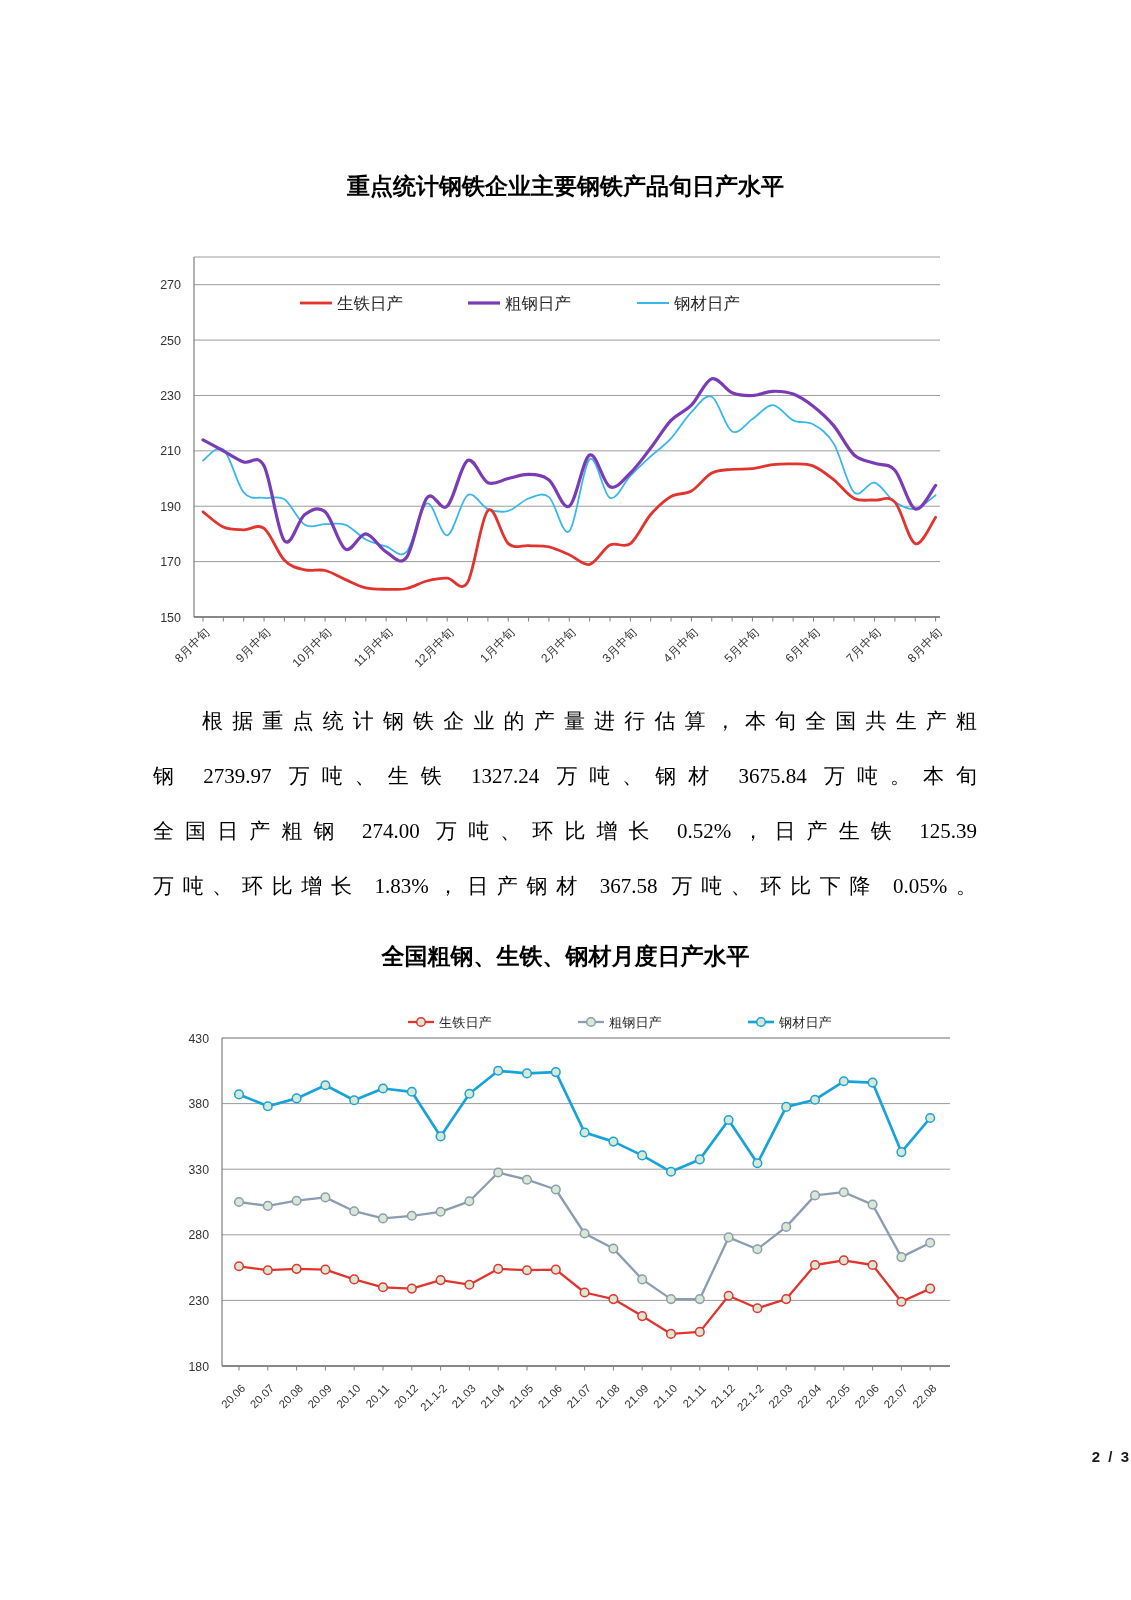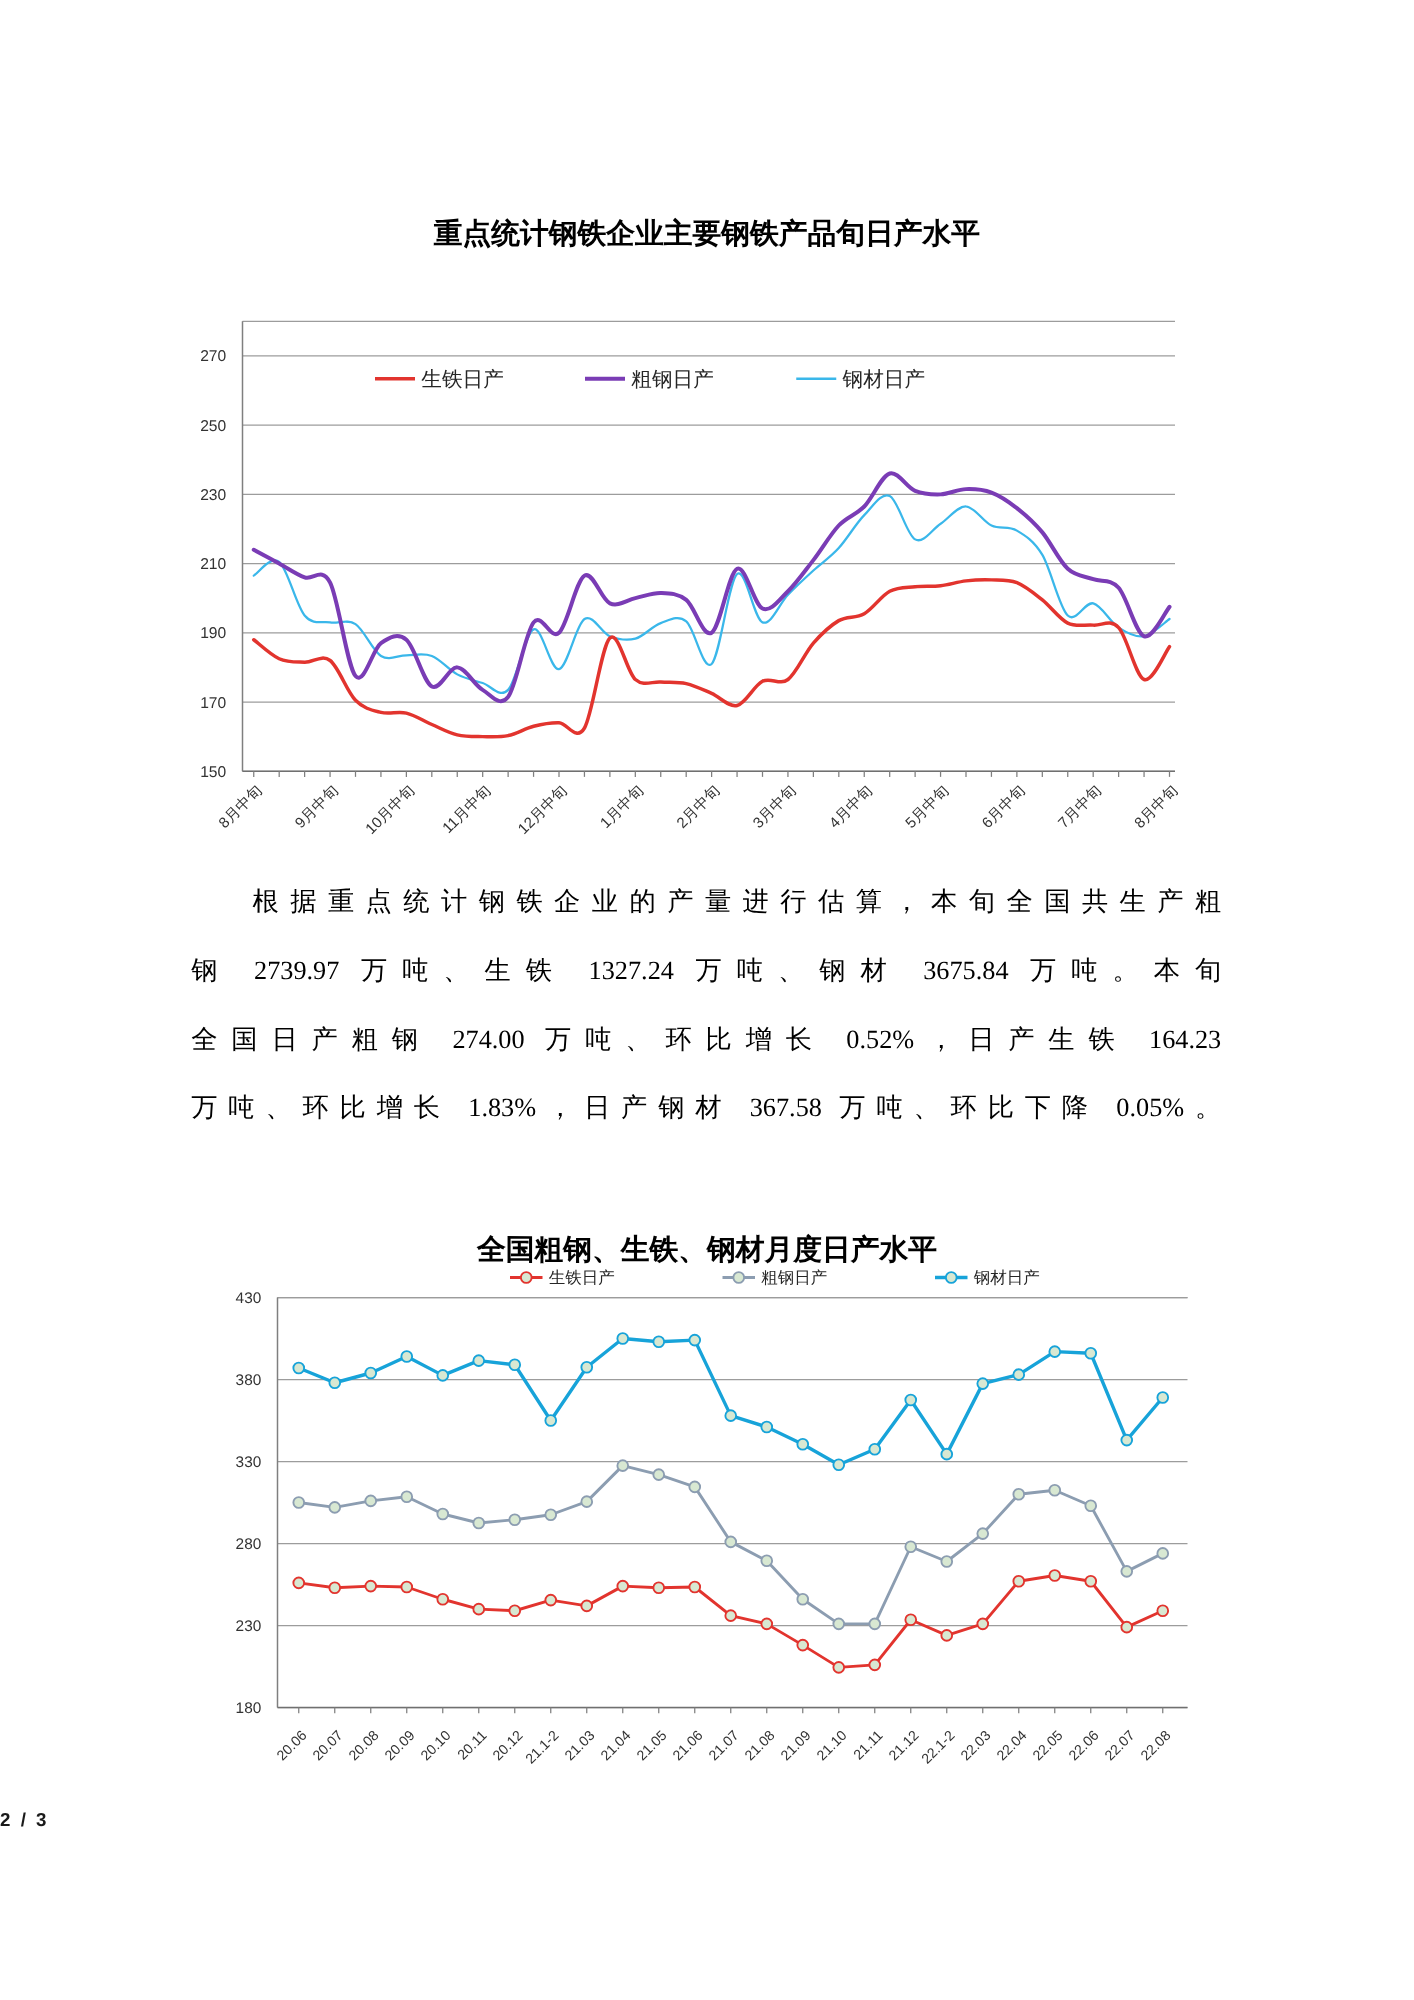--- a/index.html
+++ b/index.html
@@ -1,29 +1,29 @@
 <!DOCTYPE html>
 <html><head>
 <meta charset="utf-8">
 <style>
   html,body{margin:0;padding:0;background:#ffffff;}
   .page{position:relative;width:1131px;height:1600px;background:#fff;overflow:hidden;
         font-family:"Liberation Sans", sans-serif;}
   .chart-title{position:absolute;left:0;width:100%;text-align:center;
         font-size:23px;font-weight:bold;color:#000;font-family:"Liberation Sans", sans-serif;}
   .t1{top:171px;}
-  .t2{top:941px;margin-top:43px;}
+  .t2{top:941px;}
   .para{position:absolute;left:153px;top:694px;width:824px;color:#000;
         font-family:"Liberation Serif", serif;font-size:21px;}
   .pline{height:55px;line-height:55px;text-align:justify;text-align-last:justify;white-space:nowrap;}
   .indent{padding-left:49px;}
   .chart-svg{position:absolute;left:0;}
   #chart1{top:230px;width:1131px;height:450px;}
   #chart2{top:1000px;width:1131px;height:430px;}
-  .pagenum{position:absolute;top:1448px;left:0;width:100%;text-align:left;
+  .pagenum{position:absolute;top:1448px;left:0;width:100%;text-align:right;
         font-size:15px;font-weight:bold;color:#1a1a1a;letter-spacing:2px;}
 </style>
 </head>
 <body>
 
 <div class="page">
   <div class="chart-title t1">重点统计钢铁企业主要钢铁产品旬日产水平</div>
   <svg id="chart1" class="chart-svg" viewBox="0 230 1131 450">
       <g>
         <line x1="194" x2="940" y1="617" y2="617" stroke="#9c9c9c" stroke-width="1"></line>
@@ -109,21 +109,21 @@
         <line x1="468" x2="500" y1="303" y2="303" stroke="#7a3cb5" stroke-width="3.2"></line>
         <text x="505" y="308.94" font-size="16.5" fill="#262626">粗钢日产</text>
         <line x1="637" x2="669" y1="303" y2="303" stroke="#3ab7ea" stroke-width="2"></line>
         <text x="674" y="308.94" font-size="16.5" fill="#262626">钢材日产</text>
       </g>
     </svg>
 
   <div class="para">
     <div class="pline indent">根据重点统计钢铁企业的产量进行估算，本旬全国共生产粗</div>
     <div class="pline">钢 2739.97 万吨、生铁 1327.24 万吨、钢材 3675.84 万吨。本旬</div>
-    <div class="pline">全国日产粗钢 274.00 万吨、环比增长 0.52%，日产生铁 164.23</div>
+    <div class="pline">全国日产粗钢 274.00 万吨、环比增长 0.52%，日产生铁 125.39</div>
     <div class="pline">万吨、环比增长 1.83%，日产钢材 367.58 万吨、环比下降 0.05%。</div>
   </div>
 
   <div class="chart-title t2">全国粗钢、生铁、钢材月度日产水平</div>
   <svg id="chart2" class="chart-svg" viewBox="0 1000 1131 430">
       <g>
         <line x1="222" x2="950" y1="1366" y2="1366" stroke="#9c9c9c" stroke-width="1"></line>
         <line x1="222" x2="950" y1="1300.4" y2="1300.4" stroke="#9c9c9c" stroke-width="1"></line>
         <line x1="222" x2="950" y1="1234.8" y2="1234.8" stroke="#9c9c9c" stroke-width="1"></line>
         <line x1="222" x2="950" y1="1169.2" y2="1169.2" stroke="#9c9c9c" stroke-width="1"></line>

